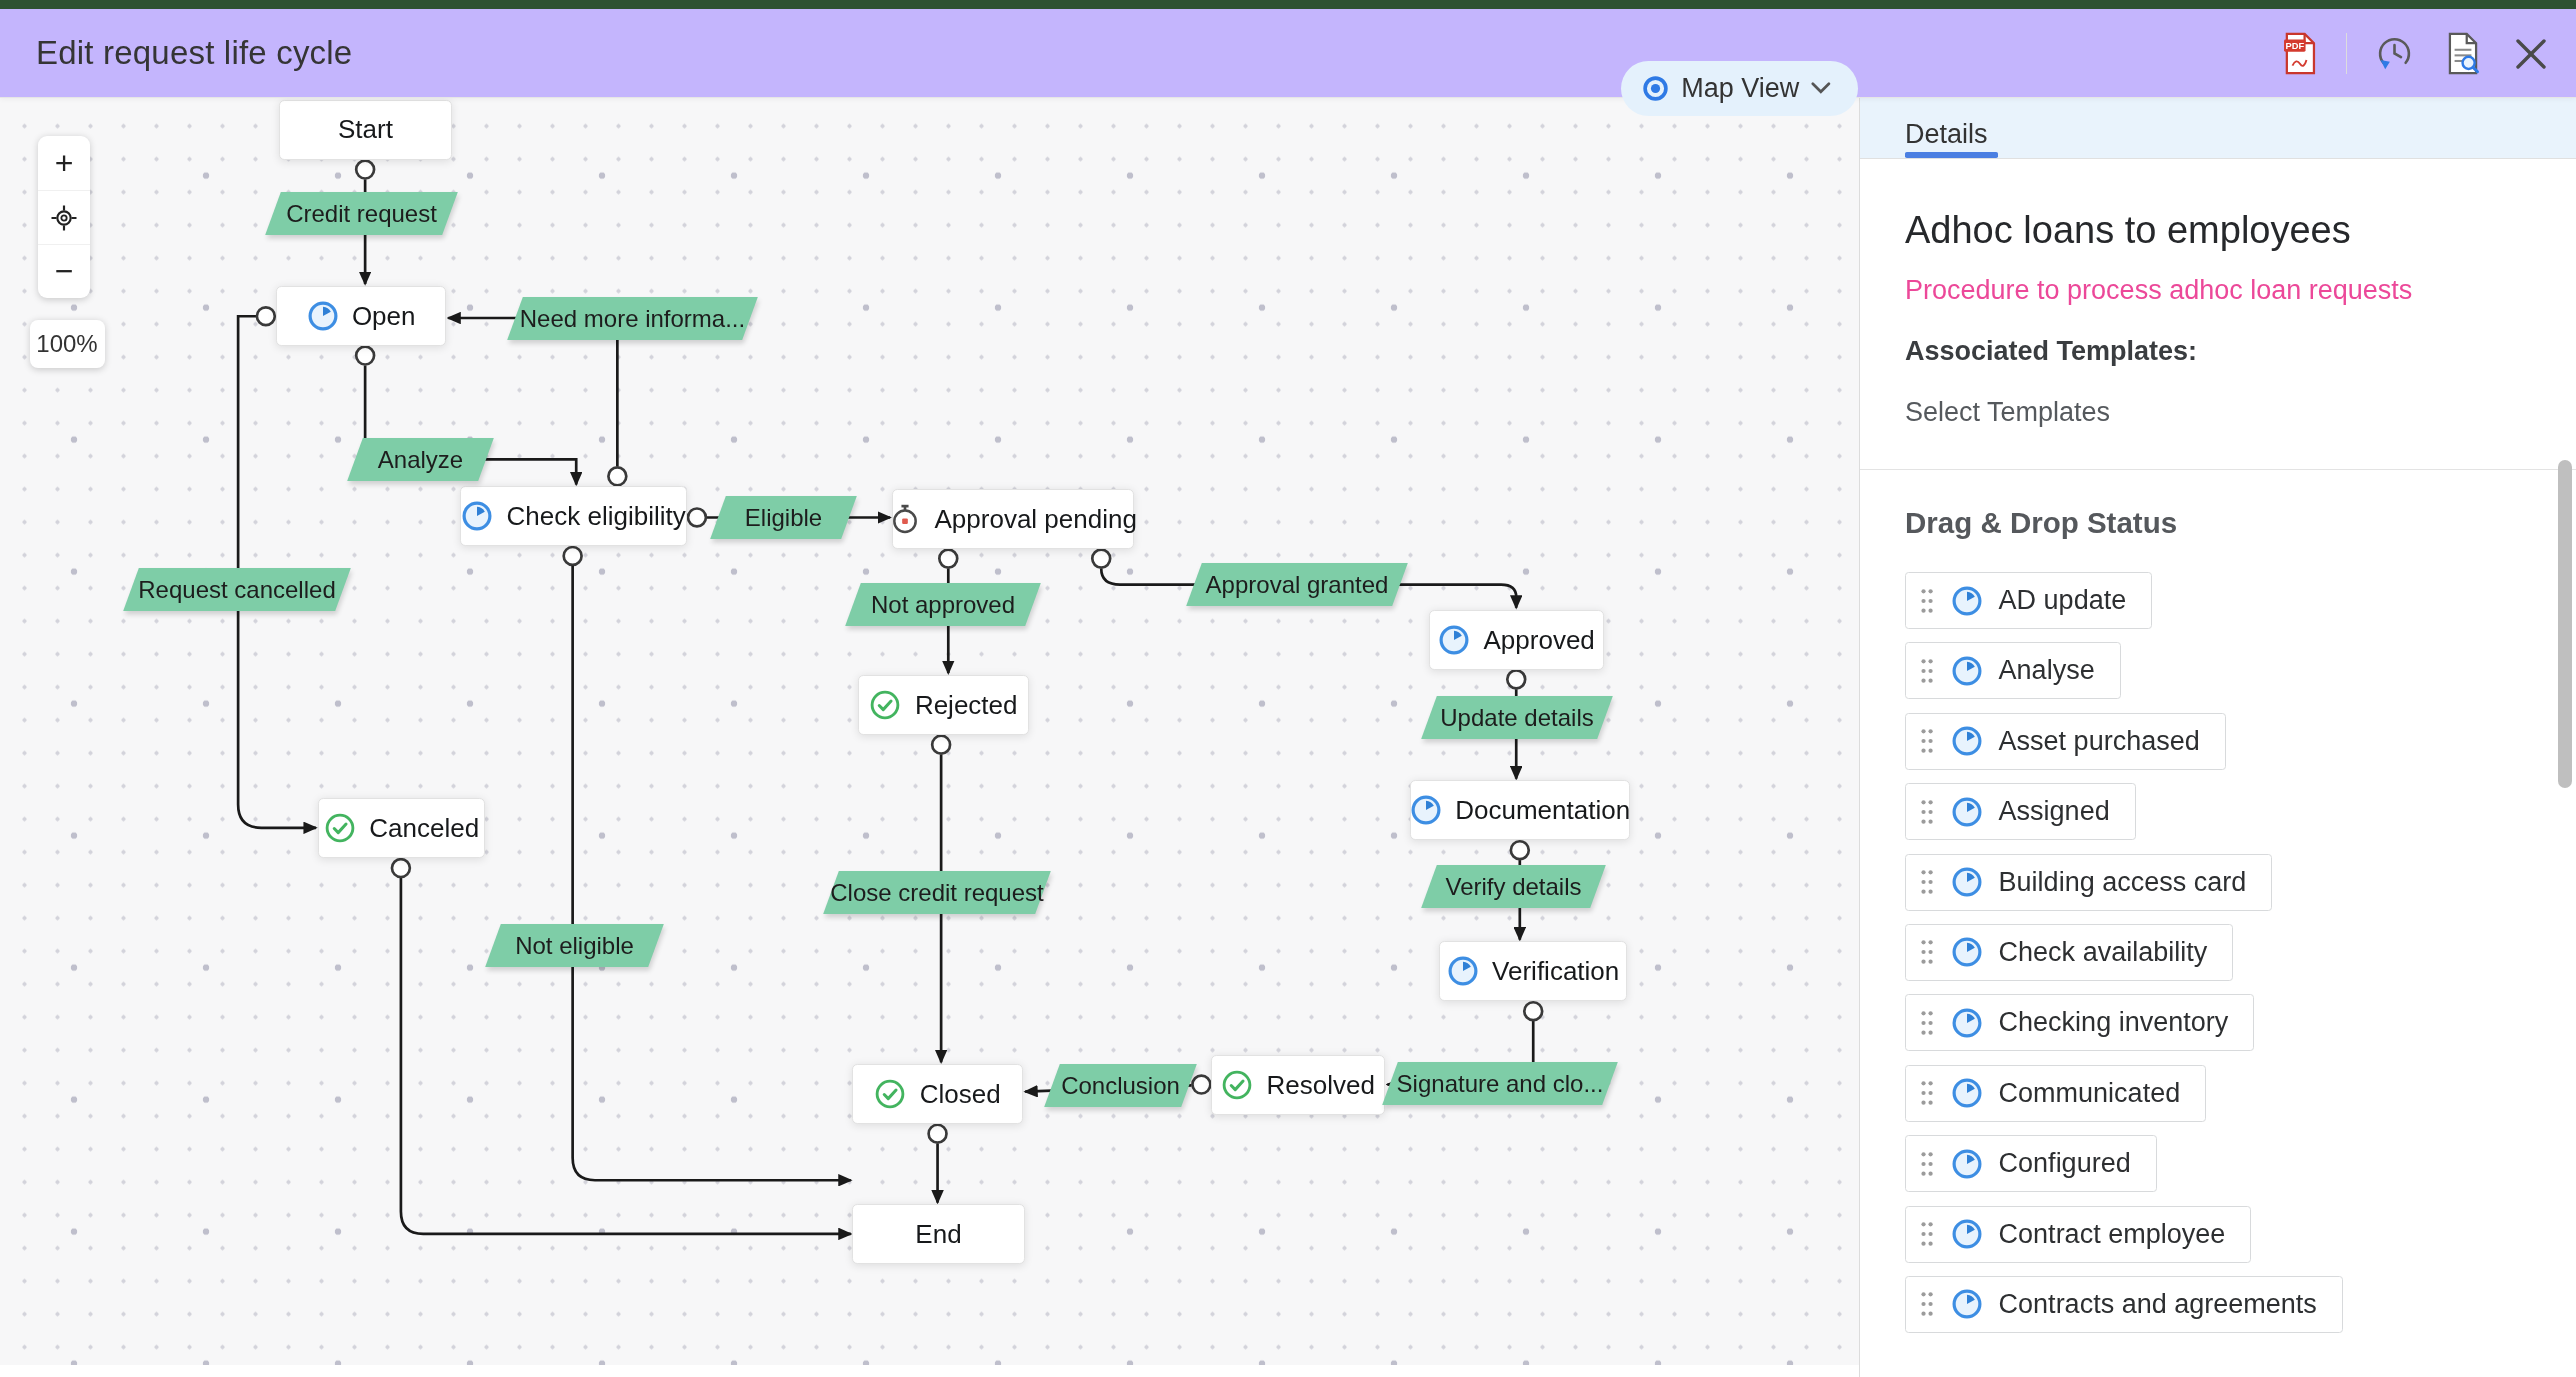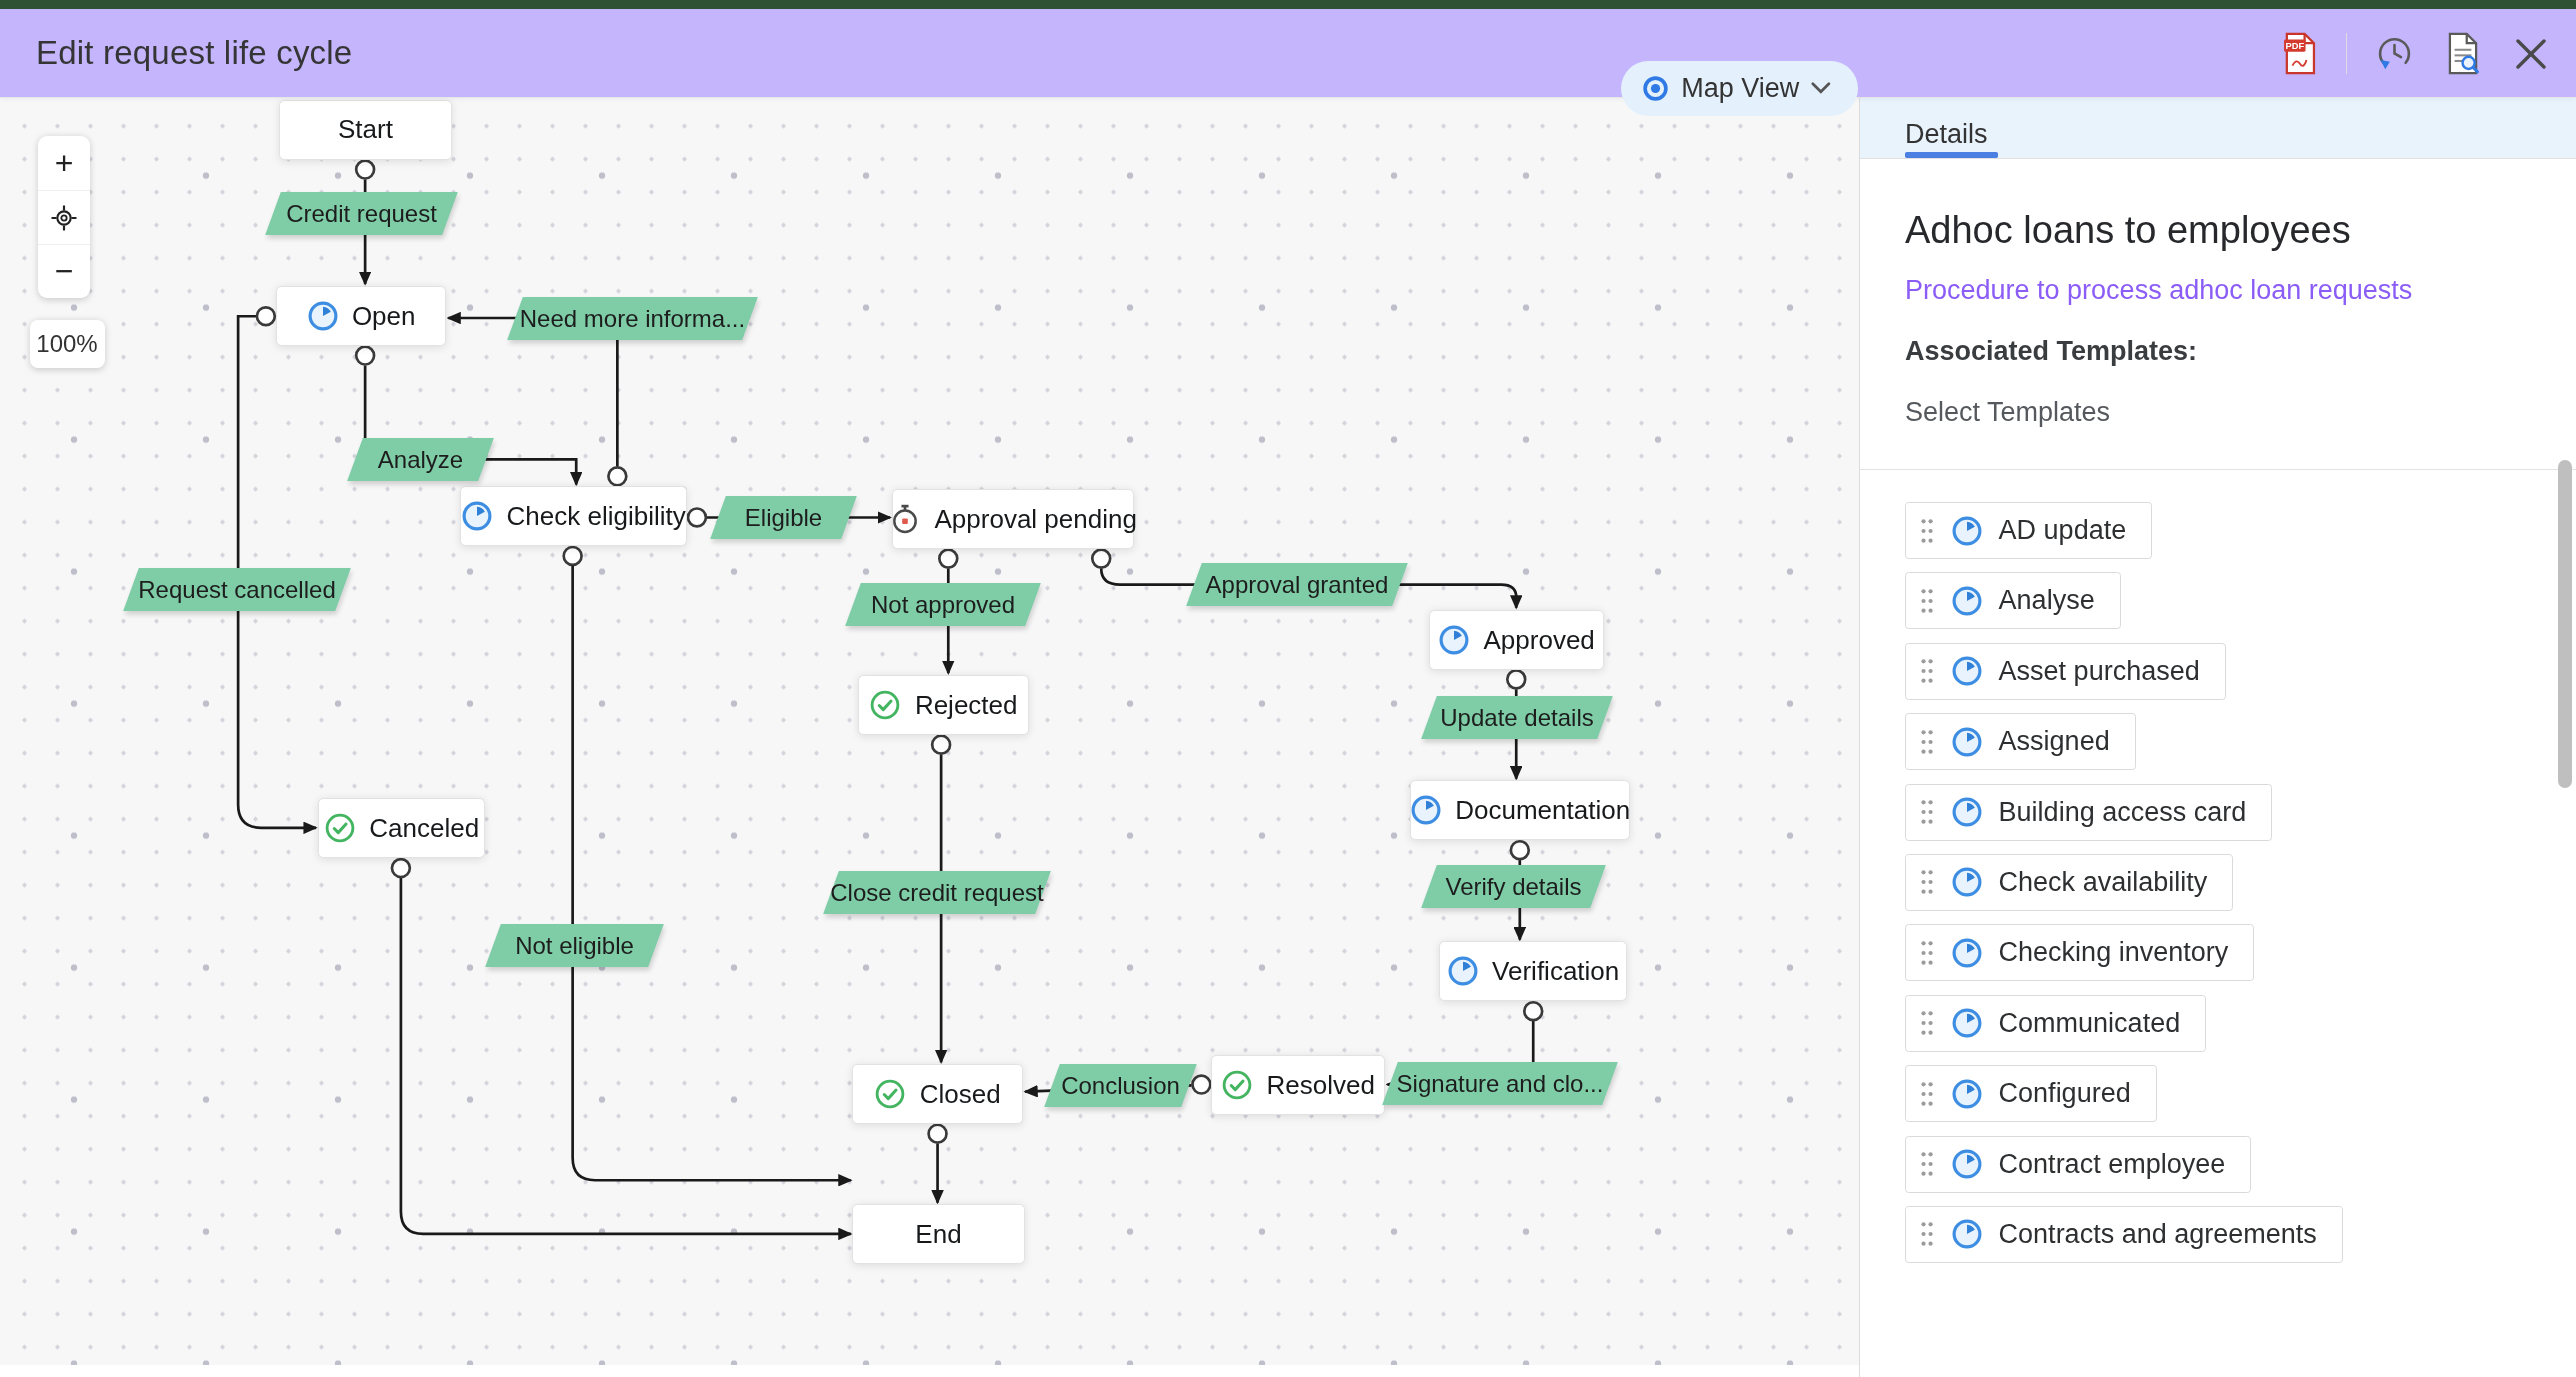--- a/index.html
+++ b/index.html
@@ -58,21 +58,21 @@
 
   
   .panel { position:absolute; left:1859px; top:98px; width:717px; height:1279px; background:#fff;
            border-left:0.9px solid #dcdcdc; z-index:5; }
   .tabbar { position:relative; height:61px; background:#e9f3fc; border-bottom:0.9px solid #e0e0e0; }
   .tab { position:absolute; left:45px; top:0; height:72px; display:flex; align-items:center;
          font-size:27px; color:#333; cursor:pointer; }
   .tab-underline { position:absolute; left:45px; bottom:0; width:93px; height:6.3px; background:#4b7fe2; border-radius:1.8px; }
   .panel-content { padding:0 36px 0 45px; }
   .panel-title { margin-top:50px; font-size:38px; color:#26282b; font-weight:500; }
-  .panel-subtitle { margin-top:23px; font-size:27px; color:#8b5cf6; }
+  .panel-subtitle { margin-top:23px; font-size:27px; color:#ec4899; }
   .assoc-label { margin-top:30px; font-size:27px; color:#3a3d40; font-weight:700; }
   .select-templates { margin-top:30px; font-size:27px; color:#55595d; cursor:pointer; }
   .panel-divider { margin-top:41px; margin-left:-45px; margin-right:-36px; border-top:0.9px solid #e3e3e3; }
   .dd-heading { margin-top:36px; font-size:29.5px; font-weight:700; color:#55585c; }
   .status-list { list-style:none; margin-top:32px; }
   .status-item { display:inline-flex; align-items:center; gap:16px; height:57px; padding:0 25px 0 14.3px;
                  border:0.9px solid #d8dadc; border-radius:3.6px; background:#fff; margin-bottom:13.4px; cursor:grab; }
   .status-item { clear:both; float:left; }
   .status-row { width:100%; overflow:hidden; }
   .drag-handle { display:inline-flex; width:14.3px; height:30px; }
@@ -358,20 +358,21 @@
   <div class="tabbar">
     <div class="tab">Details</div>
     <div class="tab-underline"></div>
   </div>
   <div class="panel-content">
     <div class="panel-title">Adhoc loans to employees</div>
     <div class="panel-subtitle">Procedure to process adhoc loan requests</div>
     <div class="assoc-label">Associated Templates:</div>
     <div class="select-templates">Select Templates</div>
     <div class="panel-divider"></div>
+    <div class="dd-heading">Drag &amp; Drop Status</div>
     <ul class="status-list" id="status-list">
         <li class="status-row">
           <div class="status-item">
             <span class="drag-handle">
               <svg viewBox="0 0 16 34">
                 <g fill="#9b9b9b">
                   <circle cx="4" cy="6" r="2.4"></circle>
                   <circle cx="12" cy="6" r="2.4"></circle>
                   <circle cx="4" cy="17" r="2.4"></circle>
                   <circle cx="12" cy="17" r="2.4"></circle>

